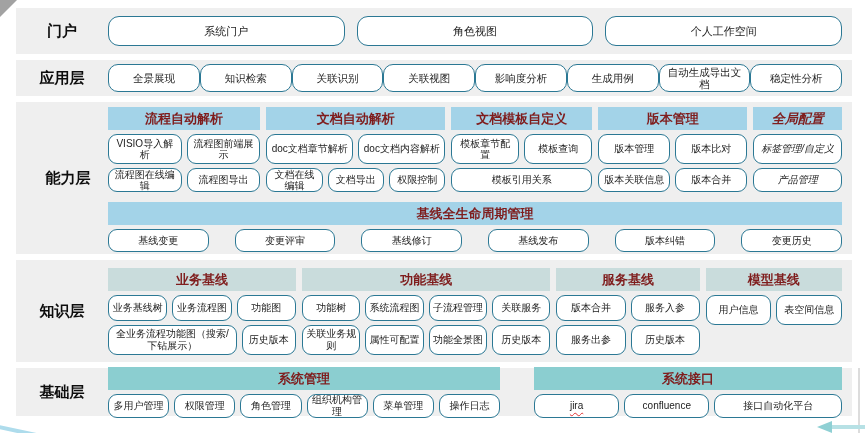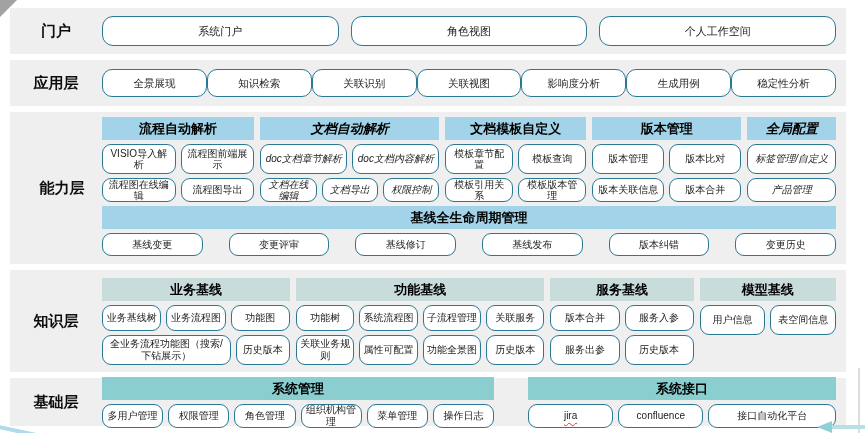--- a/index.html
+++ b/index.html
@@ -1,53 +1,53 @@
 <!DOCTYPE html>
 <html><head>
 <meta charset="utf-8">
 <style>
   * { margin:0; padding:0; box-sizing:border-box; }
   html,body { background:#fff; }
   body { font-family:"Liberation Sans","DejaVu Sans",sans-serif; color:#1b1b1b; }
   .page { position:relative; width:865px; height:433px; background:#fff; overflow:hidden; }
 
-  .rows { position:absolute; left:10px; top:8px; width:836px; display:flex; flex-direction:column; gap:6px; }
+  .rows { position:absolute; left:16px; top:8px; width:836px; display:flex; flex-direction:column; gap:6px; }
   .layer-row { background:#efefef; display:flex; align-items:center; padding:5px 10px 5px 0; }
   .layer-label { flex:0 0 92px; text-align:center; font-weight:bold; font-size:15px; color:#0d0d0d; }
   .layer-content { flex:1; min-width:0; }
 
   .btn { background:#fff; border:1.6px solid #2b7894; border-radius:9px; display:flex;
          align-items:center; justify-content:center; text-align:center; font-size:10px;
          color:#222; line-height:1.15; padding:2px 3px; flex:1; min-width:0; }
   .btn-row { display:flex; gap:5px; }
 
-  .group-header { font-weight:bold; font-size:13px; text-align:center; padding:3px 0; height:23px; color:#000000; }
+  .group-header { font-weight:bold; font-size:13px; text-align:center; padding:3px 0; height:23px; color:#7f1d1d; }
   .cap-h { background:#a3d3e8; }
   .kn-h  { background:#c9dcdc; }
   .fd-h  { background:#8bced0; }
 
   
   .row-portal { height:46px; }
   .portal-btns { display:flex; gap:12px; }
   .portal-btns .btn { height:30px; font-size:11px; border-radius:11px; }
 
   
-  .row-app { height:46px; }
+  .row-app { height:36px; }
   .app-btns { display:flex; }
   .app-btns .btn { height:28px; font-size:10.5px; border-radius:10px; }
 
   
   .row-cap { height:152px; align-items:stretch; }
   .row-cap .layer-label { align-self:center;padding-left:12px; }
   .cap-groups { display:flex; gap:6px; }
   .group { display:flex; flex-direction:column; gap:4px; min-width:0; }
-  .cap-g1{flex:158;} .cap-g2{flex:186;font-style:italic;} .cap-g3{flex:146;} .cap-g4{flex:155;} .cap-g5{flex:92;font-style:italic;}
+  .cap-g1{flex:158;} .cap-g2{flex:186;} .cap-g3{flex:146;} .cap-g4{flex:155;} .cap-g5{flex:92;font-style:italic;}
   .cap-r1 .btn { height:30px; }
   .cap-r2 .btn { height:24px; }
-  .baseline-h { margin-top:4px; }
+  .baseline-h { margin-top:10px; }
   .baseline-btns { margin-top:4px; gap:26px; }
   .baseline-btns .btn { height:23px; }
 
   
   .row-kn { height:102px; }
   .kn-groups { display:flex; gap:6px; }
   .kn-g1{flex:193;} .kn-g2{flex:255;} .kn-g3{flex:147;} .kn-g4{flex:140;}
   .kn-r1 .btn { height:26px; }
   .kn-r2 .btn { height:30px; }
   .kn-g1 .kn-r2 .btn:first-child { flex:2.6; }
@@ -90,20 +90,21 @@
 
     <div class="layer-row row-app">
       <div class="layer-label">应用层</div>
       <div class="layer-content app-btns">
           <div class="btn">全景展现</div>
           <div class="btn">知识检索</div>
           <div class="btn">关联识别</div>
           <div class="btn">关联视图</div>
           <div class="btn">影响度分析</div>
           <div class="btn">生成用例</div>
+          <div class="btn">自动生成导出文档</div>
           <div class="btn">稳定性分析</div>
         </div>
     </div>
 
     <div class="layer-row row-cap">
       <div class="layer-label">能力层</div>
       <div class="layer-content">
         <div class="cap-groups">
 
           <div class="group cap-g1">
@@ -132,21 +133,20 @@
           </div>
 
           <div class="group cap-g3">
             <div class="group-header cap-h">文档模板自定义</div>
             <div class="btn-row cap-r1">
                 <div class="btn">模板章节配置</div>
                 <div class="btn">模板查询</div>
               </div>
             <div class="btn-row cap-r2">
                 <div class="btn">模板引用关系</div>
-                <div class="btn">模板版本管理</div>
               </div>
           </div>
 
           <div class="group cap-g4">
             <div class="group-header cap-h">版本管理</div>
             <div class="btn-row cap-r1">
                 <div class="btn">版本管理</div>
                 <div class="btn">版本比对</div>
               </div>
             <div class="btn-row cap-r2">

